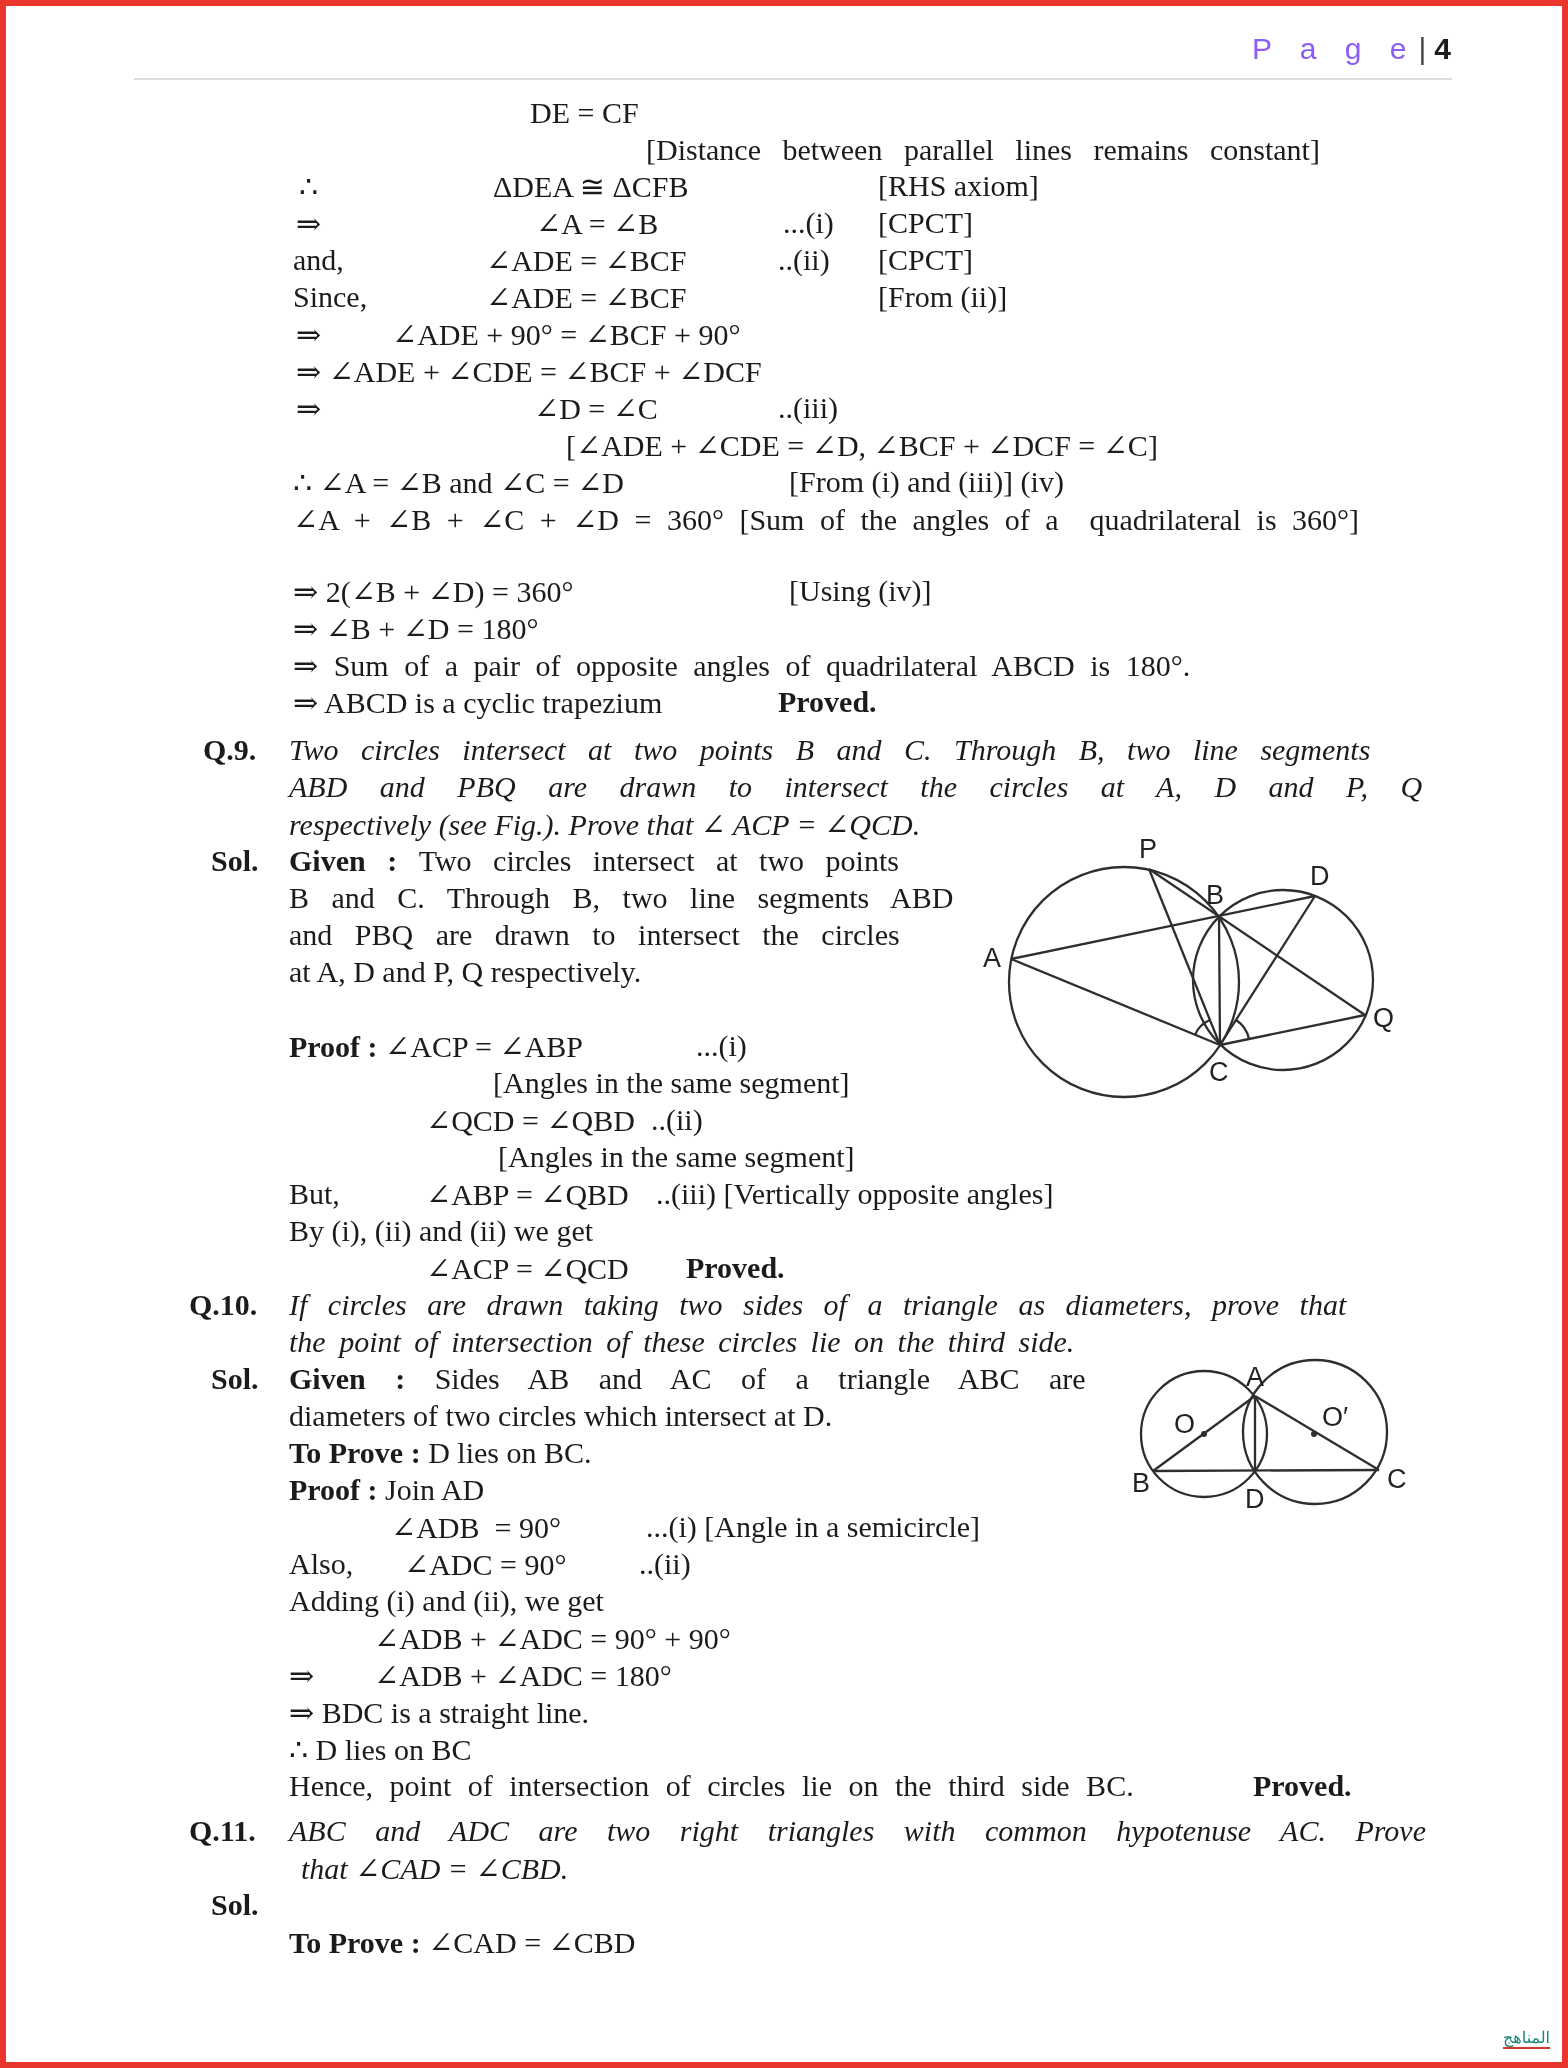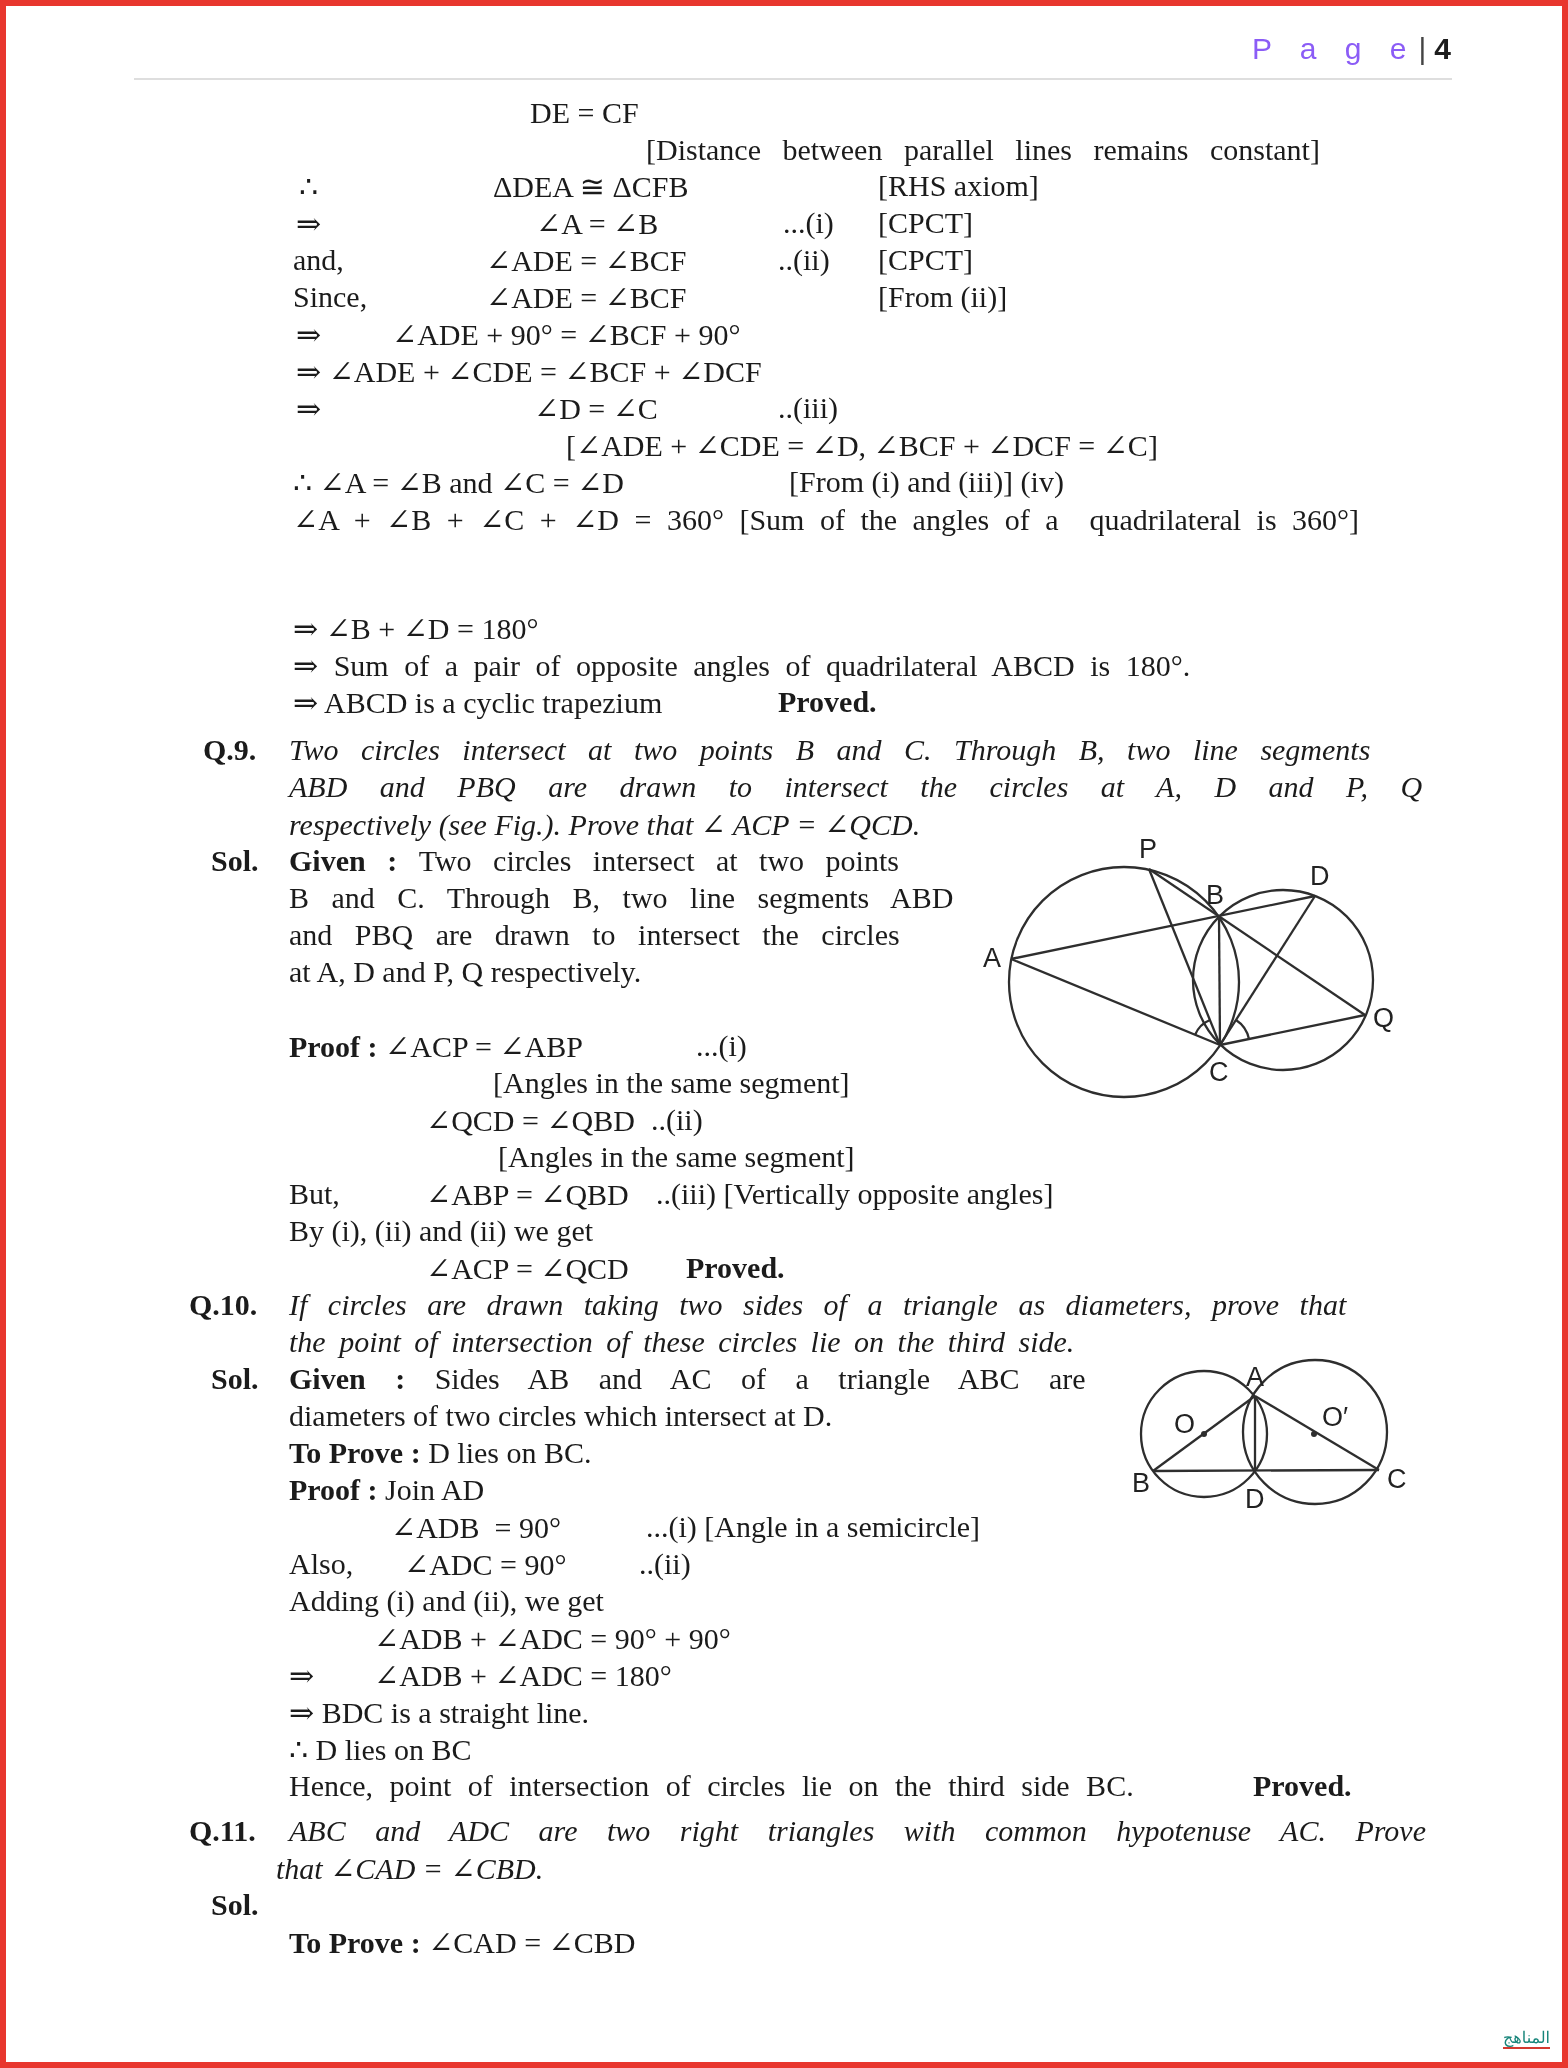--- a/index.html
+++ b/index.html
@@ -77,20 +77,24 @@
   <div class="ln" style="top:422px">
       <span class="sg" style="left:560px">[∠ADE + ∠CDE = ∠D, ∠BCF + ∠DCF = ∠C]</span>
     </div>
   <div class="ln" style="top:459px">
       <span class="sg" style="left:287px">∴ ∠A = ∠B and ∠C = ∠D</span>
       <span class="sg" style="left:783px">[From (i) and (iii)] (iv)</span>
     </div>
   <div class="ln" style="top:496px">
       <span class="sg" style="left:287px;word-spacing:8px">∠A + ∠B + ∠C + ∠D = 360° [Sum of the angles of a  quadrilateral is 360°]</span>
     </div>
+  <div class="ln" style="top:568px">
+      <span class="sg" style="left:287px">⇒ 2(∠B + ∠D) = 360°</span>
+      <span class="sg" style="left:783px">[Using (iv)]</span>
+    </div>
   <div class="ln" style="top:605px">
       <span class="sg" style="left:287px">⇒ ∠B + ∠D = 180°</span>
     </div>
   <div class="ln" style="top:642px">
       <span class="sg" style="left:287px;word-spacing:8px">⇒ Sum of a pair of opposite angles of quadrilateral ABCD is 180°.</span>
     </div>
   <div class="ln" style="top:679px">
       <span class="sg" style="left:287px">⇒ ABCD is a cyclic trapezium</span>
       <span class="sg b" style="left:772px">Proved.</span>
     </div>
@@ -195,21 +199,21 @@
   <div class="ln" style="top:1763px">
       <span class="sg" style="left:283px;word-spacing:9px">Hence, point of intersection of circles lie on the third side BC.</span>
       <span class="sg b" style="left:1247px">Proved.</span>
     </div>
 
   <div class="ln" style="top:1808px">
       <span class="sg b" style="left:183px">Q.11.</span>
       <span class="sg i" style="left:283px;word-spacing:22px">ABC and ADC are two right triangles with common hypotenuse AC. Prove</span>
     </div>
   <div class="ln" style="top:1845px">
-      <span class="sg i" style="left:270px">that ∠CAD = ∠CBD.</span>
+      <span class="sg i" style="left:295px">that ∠CAD = ∠CBD.</span>
     </div>
   <div class="ln" style="top:1882px">
       <span class="sg b" style="left:205px">Sol.</span>
     </div>
   <div class="ln" style="top:1919px">
       <span class="sg" style="left:283px"><b>To Prove : </b><span>∠CAD = ∠CBD</span></span>
     </div>
 
   <div class="fig" style="left:960px;top:822px">
     <svg width="460" height="300" viewBox="0 0 460 300">

